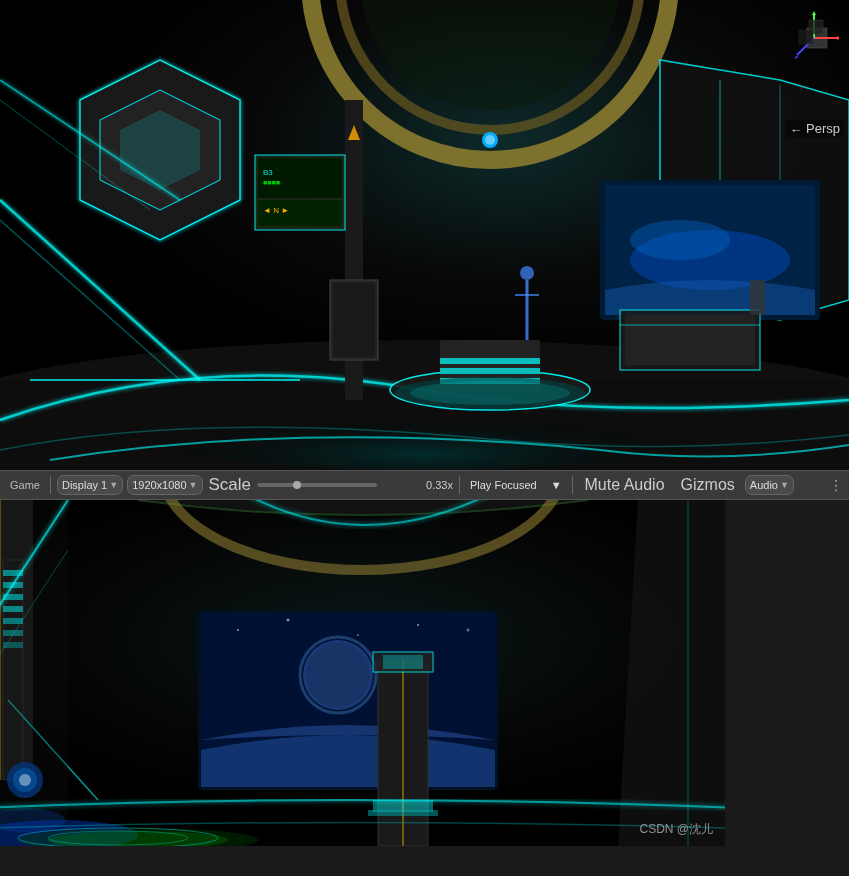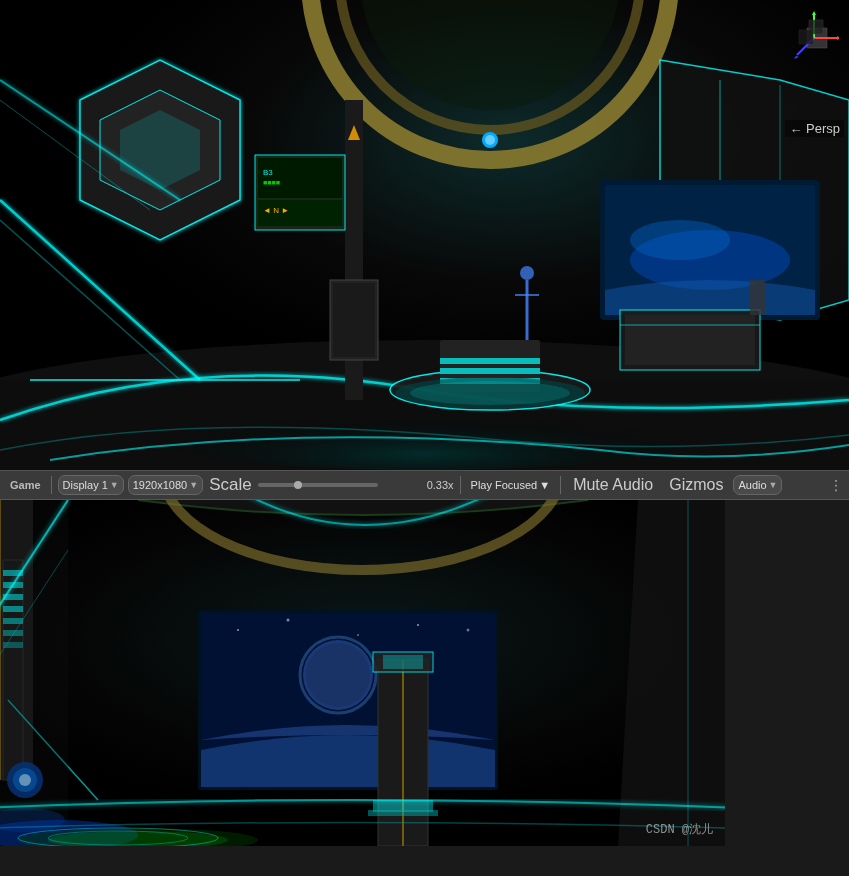--- a/index.html
+++ b/index.html
@@ -121,21 +121,21 @@
 
     .scale-value {
       color: #ccc;
       font-size: 11px;
       margin-left: 45px;
     }
 
     .play-focused-btn {
       display: flex;
       align-items: center;
-      gap: 2px;
+      gap: 14px;
       color: #ddd;
       font-size: 11px;
       cursor: pointer;
       padding: 1px 4px;
     }
 
     .toolbar-btn {
       color: #ccc;
       font-size: 16px;
       cursor: pointer;
@@ -148,31 +148,29 @@
       margin-left: auto;
       color: #aaa;
       font-size: 14px;
       cursor: pointer;
     }
 
     .game-label {
       color: #bbb;
       font-size: 11px;
       padding: 0 4px;
-      font-weight: bold;
     }
 
     
     #bottom-viewport {
       width: 725px;
       height: 346px;
       position: relative;
       overflow: hidden;
       background: #c4b5fd;
-      font-family: Liberation Mono, monospace;
     }
 
     .scene-bottom {
       width: 100%;
       height: 100%;
       position: relative;
       background: radial-gradient(ellipse at 50% 50%, #0a1818 0%, #050505 70%, #000 100%);
     }
 
     

